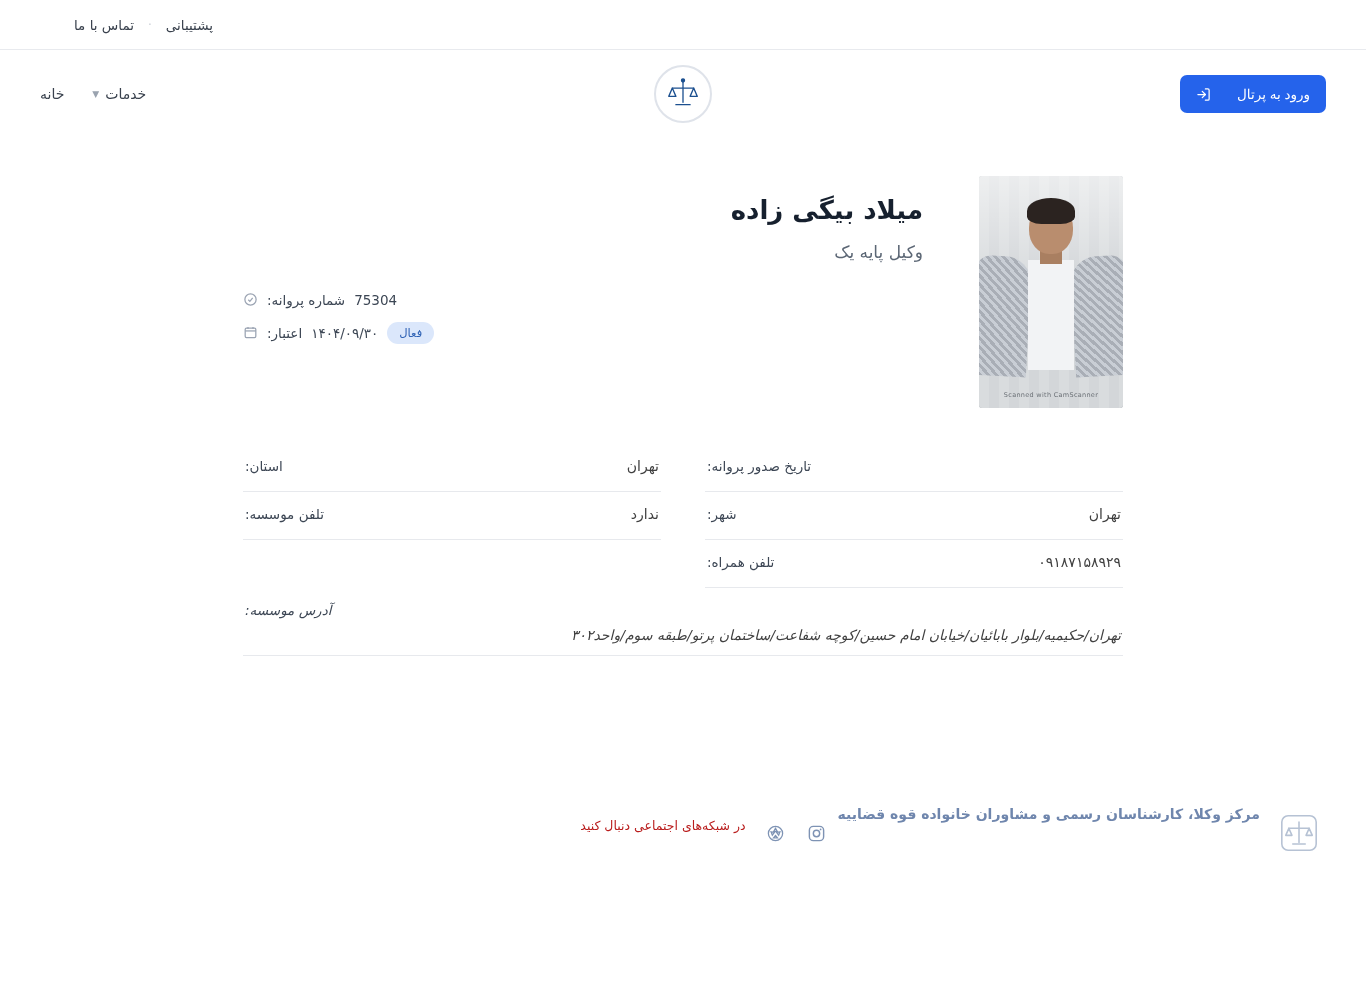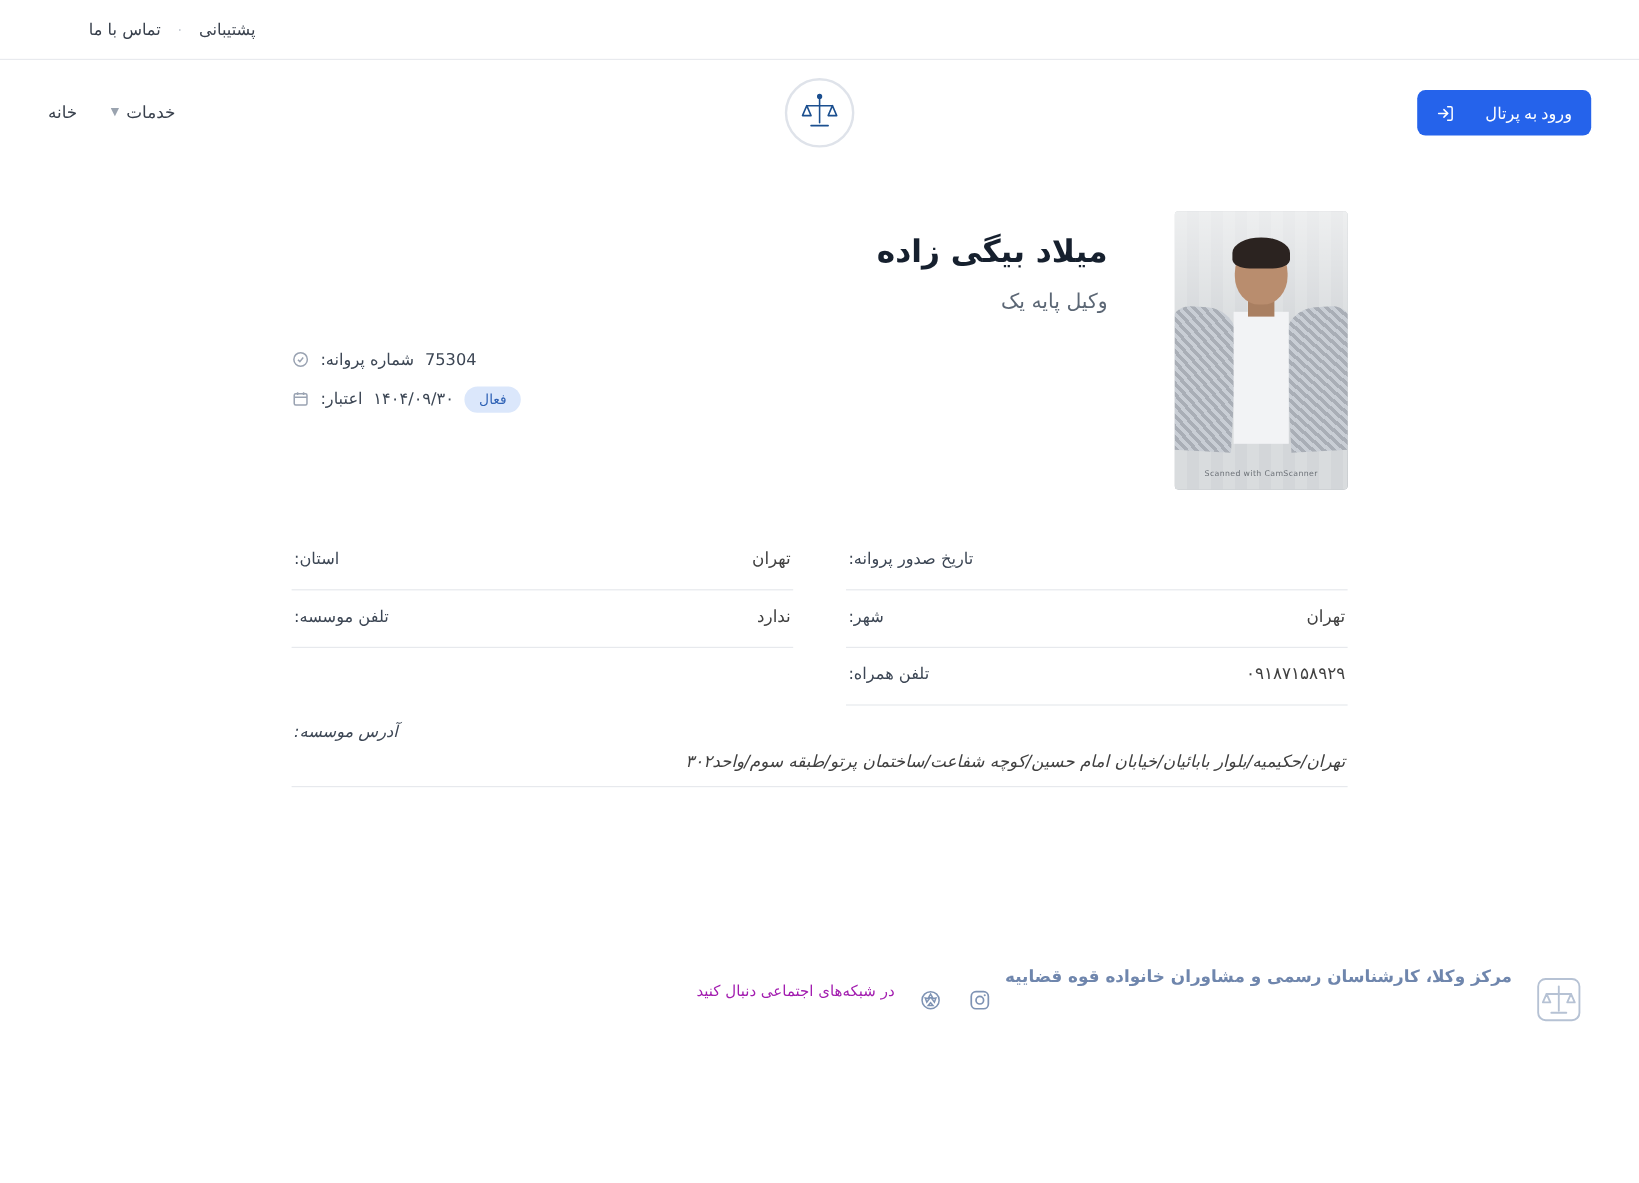--- a/index.html
+++ b/index.html
@@ -52,21 +52,21 @@
     position: relative;
   }
   .portal-btn {
     background: #2563eb;
     color: #ffffff;
     border: none;
     border-radius: 7px;
     height: 38px;
     padding: 0 16px;
     font-size: 13.5px;
-    font-family: Liberation Serif, serif;
+    font-family: Liberation Sans, sans-serif;
     display: flex;
     align-items: center;
     gap: 26px;
     cursor: pointer;
   }
   .portal-btn svg { display: block; }
 
   .brand-logo {
     position: absolute;
     left: 0; right: 0;
@@ -284,21 +284,21 @@
   .social-row {
     display: flex;
     flex-direction: row;
     gap: 22px;
     margin-top: 18px;
     padding-left: 8px;
   }
   .social-icon { color: #7e93b4; display: flex; }
   .follow-text {
     font-size: 12.5px;
-    color: #a21caf;
+    color: #b91c1c;
     direction: rtl;
     margin-top: 12px;
   }
 </style>
 </head>
 <body>
 
 <div class="topbar">
   <div class="topbar-links">
     <a class="topbar-link" href="#">پشتیبانی</a>

